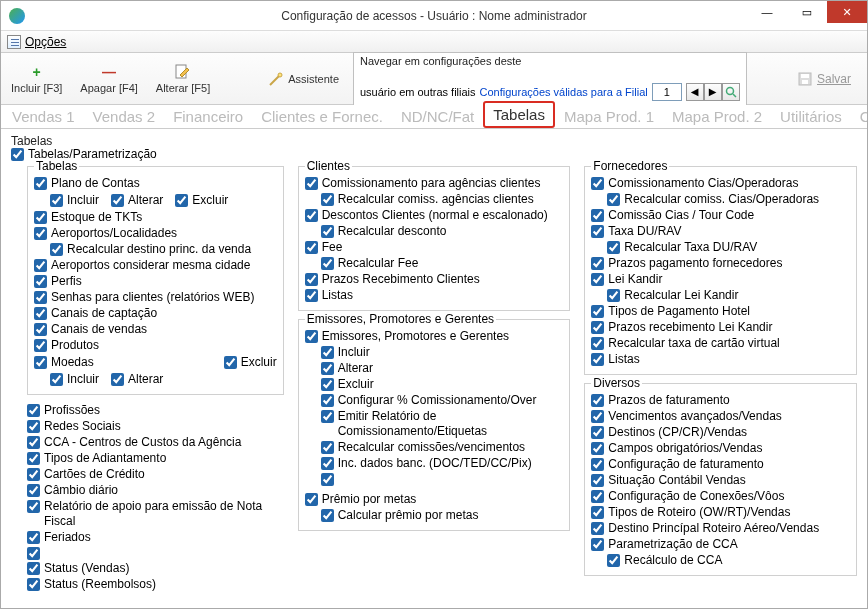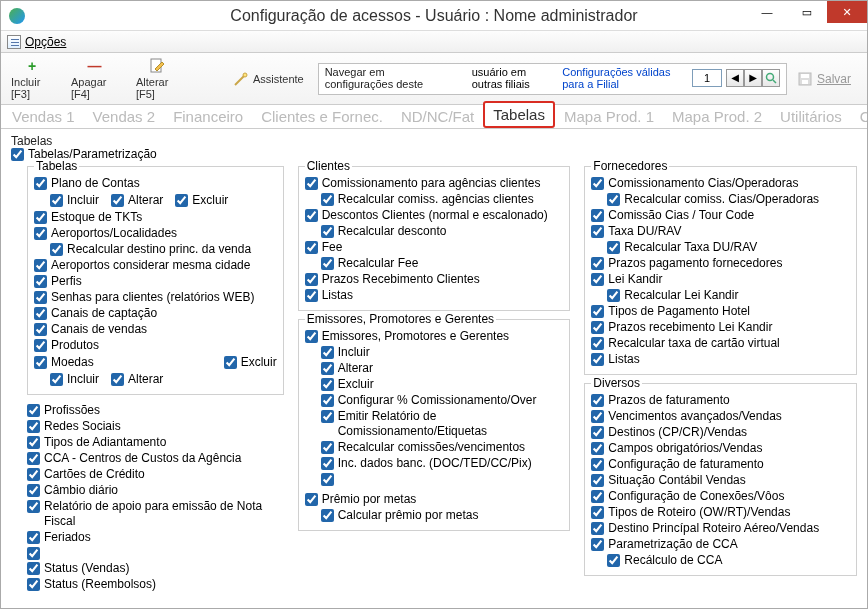--- a/index.html
+++ b/index.html
@@ -29,21 +29,21 @@
   }
   .titlebar .app-icon {
     width: 16px; height: 16px; margin: 0 8px;
     background: linear-gradient(135deg,#4CAF50,#2196F3);
     border-radius: 50%;
   }
   .titlebar .title {
     position: absolute;
     left: 0; right: 0;
     text-align: center;
-    font-size: 16px;
+    font-size: 12px;
     color: #333;
   }
   .winbtns {
     position: absolute; right: 0; top: 0; display: flex; height: 22px;
   }
   .winbtn {
     width: 40px; height: 22px;
     display: flex; align-items: center; justify-content: center;
     font-size: 11px; font-family: "Segoe UI Symbol", Arial;
   }
@@ -65,21 +65,21 @@
     padding: 2px 6px;
     gap: 10px;
   }
   .tbtn { display: flex; flex-direction: column; align-items: center; gap: 2px; font-size: 11px; color: #333; padding: 2px 4px; }
   .tbtn.h { flex-direction: row; gap: 4px; }
   .tbtn .ticon { width: 16px; height: 16px; display: flex; align-items: center; justify-content: center; font-size: 14px; }
   .nav-group {
     border: 1px solid #c0c0c0;
     padding: 2px 6px 4px 6px;
     font-size: 11px;
-    display: flex; flex-direction: row; gap: 16px;
+    display: flex; flex-direction: column; gap: 16px;
     background: #fff;
     min-width: 360px;
   }
   .nav-group .row1 { color: #222; }
   .nav-group .row2 { display: flex; align-items: center; gap: 4px; }
   .nav-group a { color: #0044cc; text-decoration: none; }
   .nav-group input[type="text"] {
     width: 30px; height: 18px; border: 1px solid #7e9db9;
     font-size: 11px; text-align: center;
   }
@@ -367,25 +367,25 @@
             <div class="chk">
                 <input type="checkbox" checked="" style="">
                 <label>Profissões</label>
               </div>
             <div class="chk">
                 <input type="checkbox" checked="" style="">
                 <label>Redes Sociais</label>
               </div>
             <div class="chk">
                 <input type="checkbox" checked="" style="">
+                <label>CCA - Centros de Custos da Agência</label>
+              </div>
+            <div class="chk">
+                <input type="checkbox" checked="" style="">
                 <label>Tipos de Adiantamento</label>
-              </div>
-            <div class="chk">
-                <input type="checkbox" checked="" style="">
-                <label>CCA - Centros de Custos da Agência</label>
               </div>
             <div class="chk">
                 <input type="checkbox" checked="" style="">
                 <label>Cartões de Crédito</label>
               </div>
             <div class="chk">
                 <input type="checkbox" checked="" style="">
                 <label>Câmbio diário</label>
               </div>
             <div class="chk">

